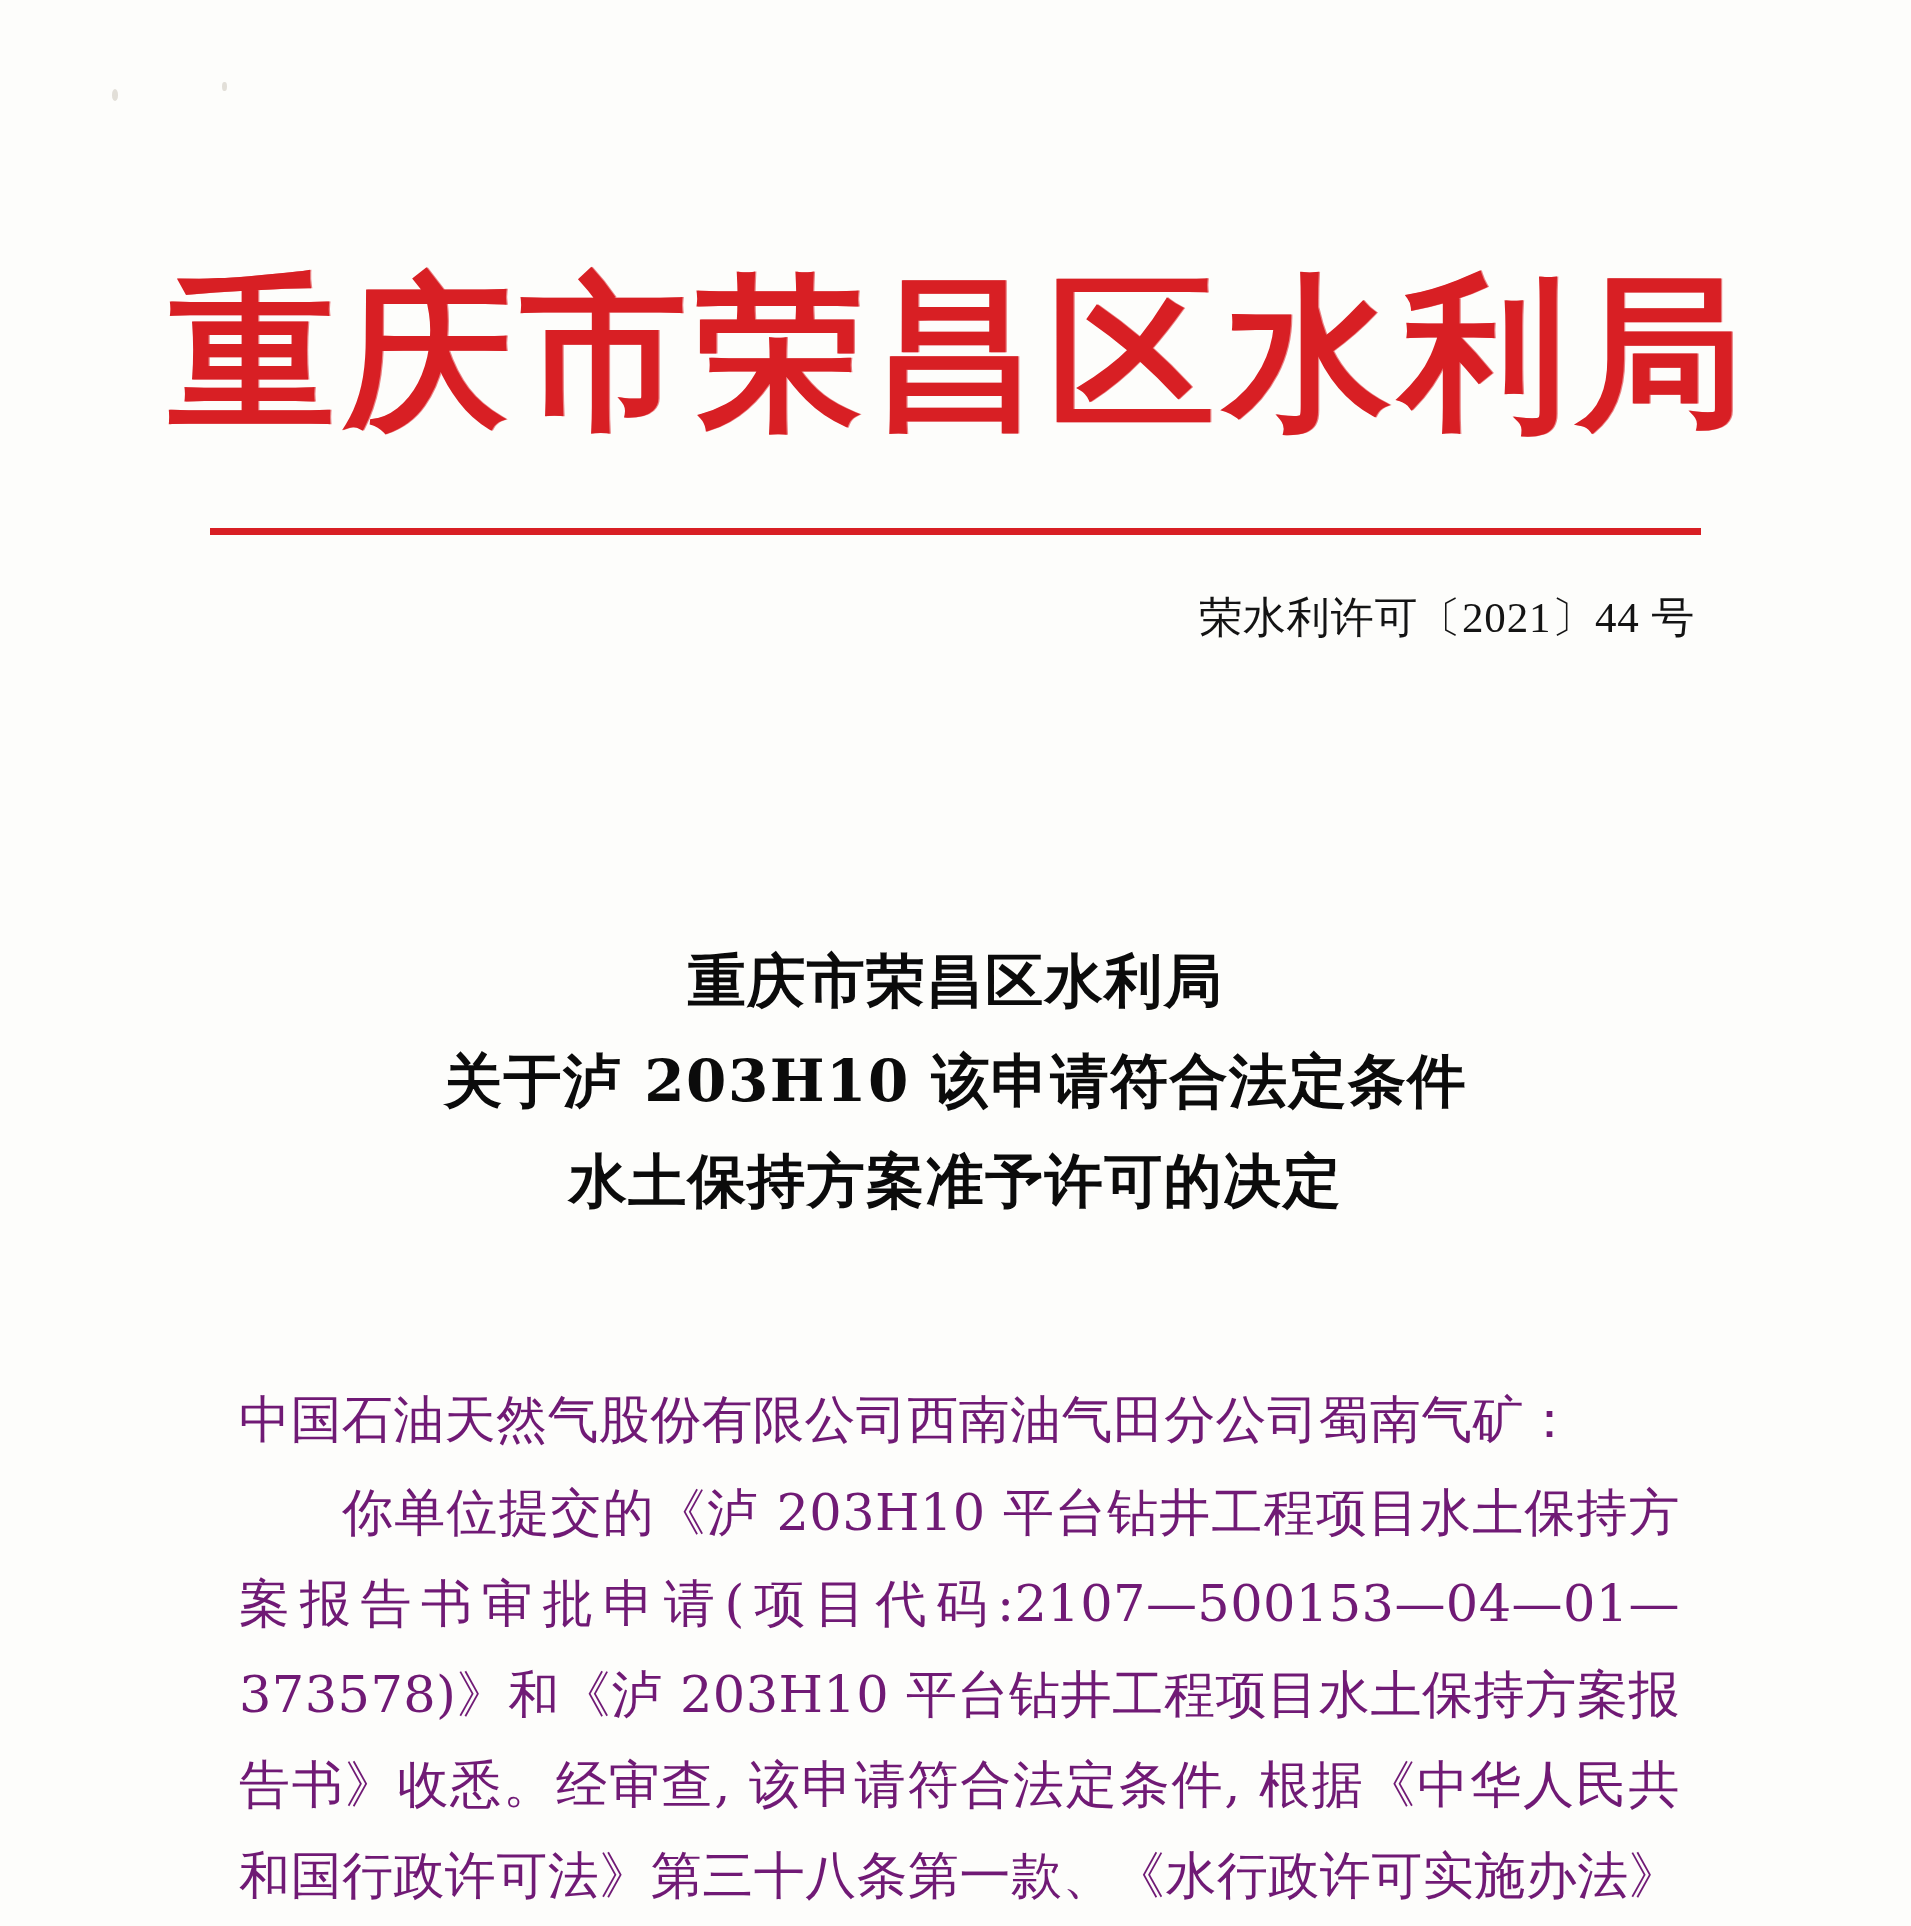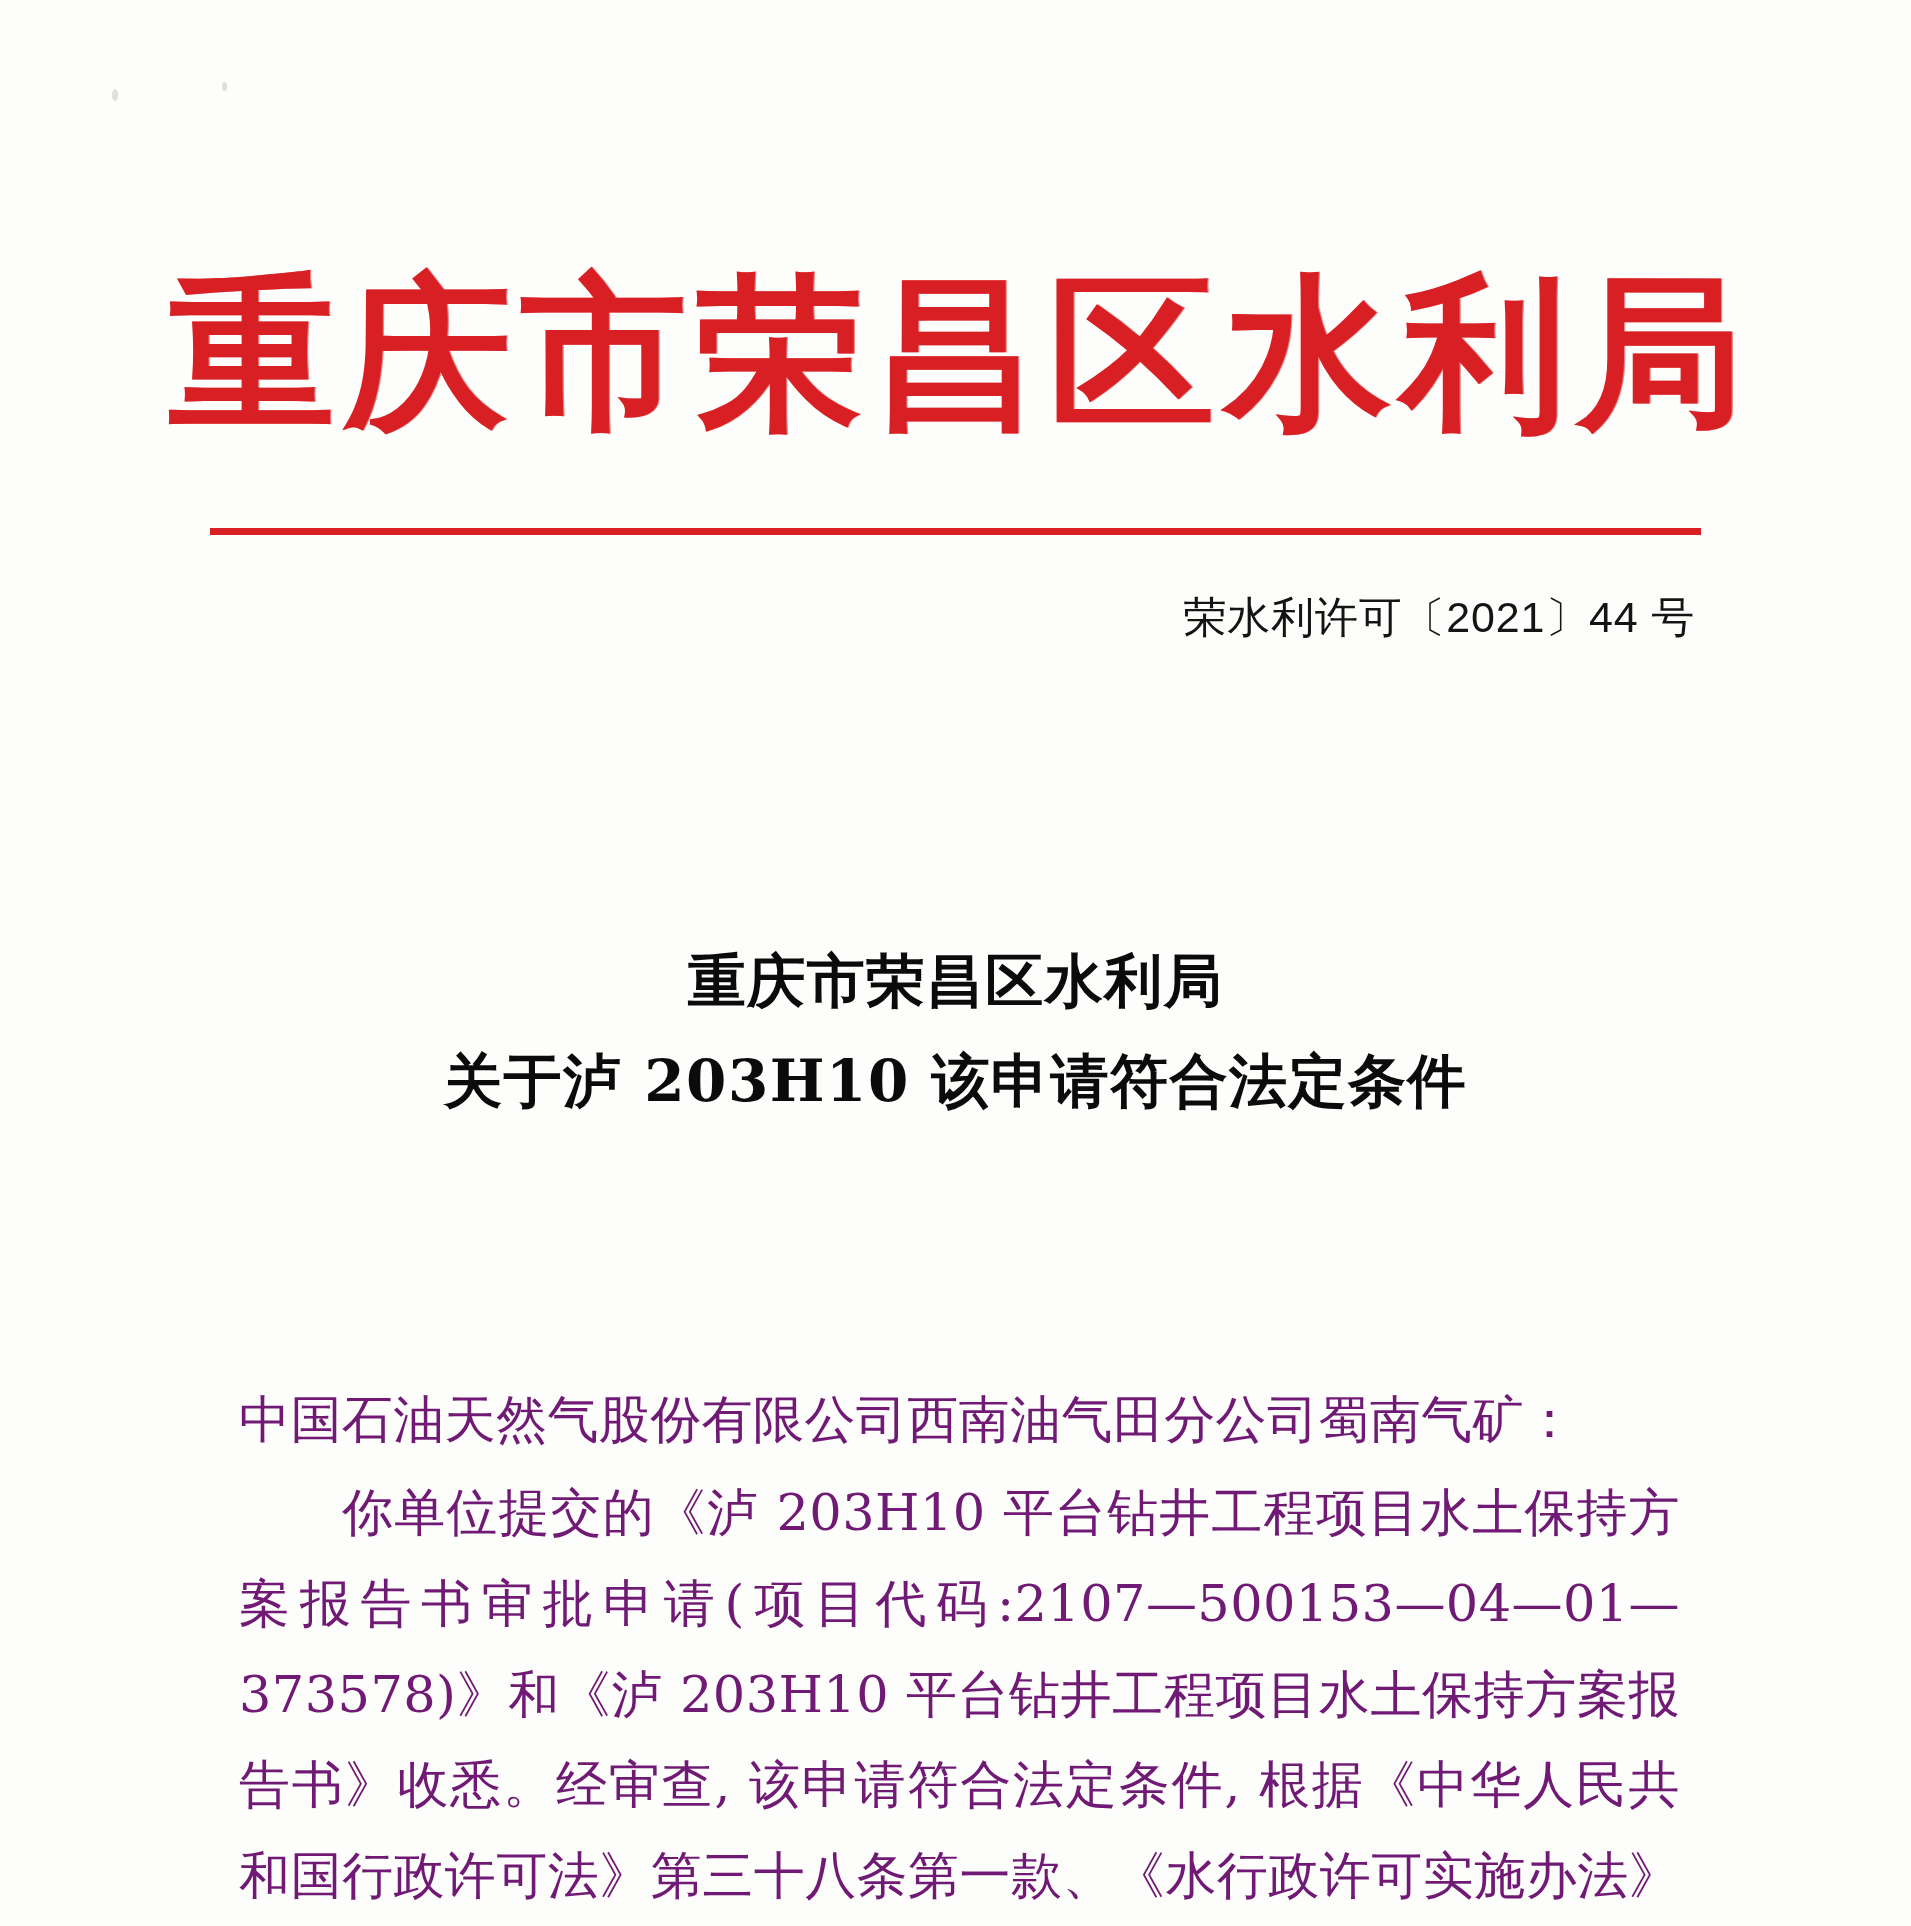--- a/index.html
+++ b/index.html
@@ -57,21 +57,21 @@
 
   
   .doc-number {
     position: absolute;
     right: 216px;
     top: 589px;
     font-size: 43px;
     color: #141414;
     letter-spacing: 0.8px;
     white-space: nowrap;
-    font-family: Liberation Sans, sans-serif;
+    font-family: Liberation Serif, serif;
   }
 
   
   .title-block {
     position: absolute;
     left: 0;
     right: 0;
     top: 932px;
     text-align: center;
   }
@@ -115,20 +115,21 @@
   <div class="letterhead">
     <div class="letterhead-title">重庆市荣昌区水利局</div>
   </div>
   <div class="letterhead-rule"></div>
 
   <div class="doc-number">荣水利许可〔2021〕44 号</div>
 
   <div class="title-block">
     <div class="title-line">重庆市荣昌区水利局</div>
     <div class="title-line">关于泸 203H10 该申请符合法定条件</div>
+    <div class="title-line">水土保持方案准予许可的决定</div>
   </div>
 
   <div class="body-block">
     <p class="p">中国石油天然气股份有限公司西南油气田分公司蜀南气矿：</p>
     <p class="p indent">你单位提交的《泸 203H10 平台钻井工程项目水土保持方案报告书审批申请(项目代码:2107—500153—04—01—373578)》和《泸 203H10 平台钻井工程项目水土保持方案报告书》收悉。经审查, 该申请符合法定条件, 根据《中华人民共和国行政许可法》第三十八条第一款、《水行政许可实施办法》第三十二条第一项, 决定准予行政许可。</p>
 
   </div>
 
 </div>
 

